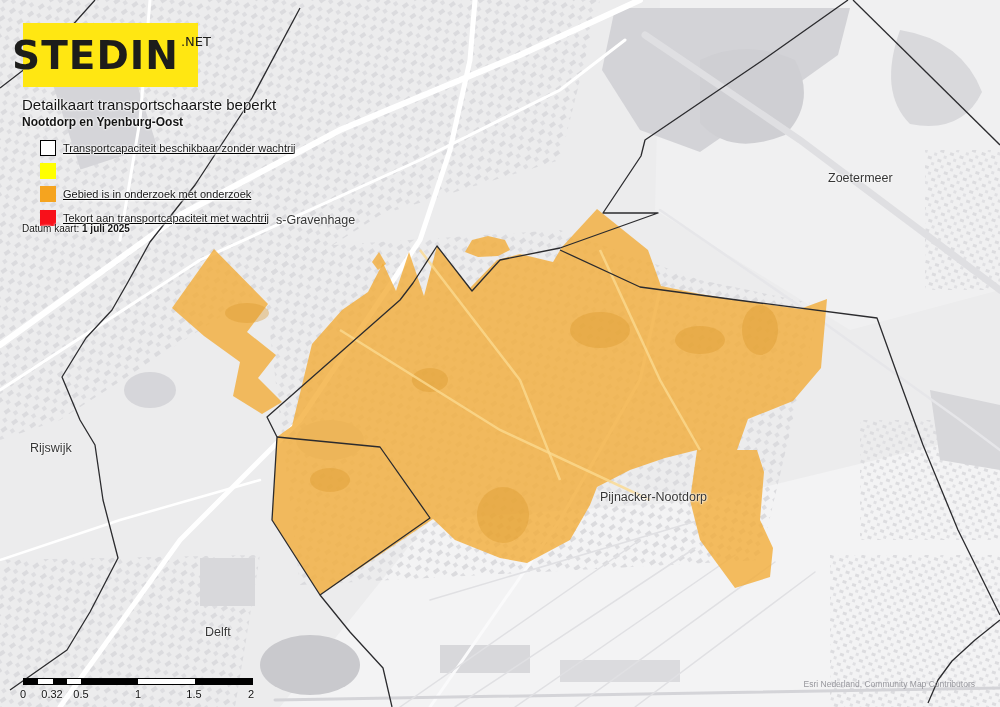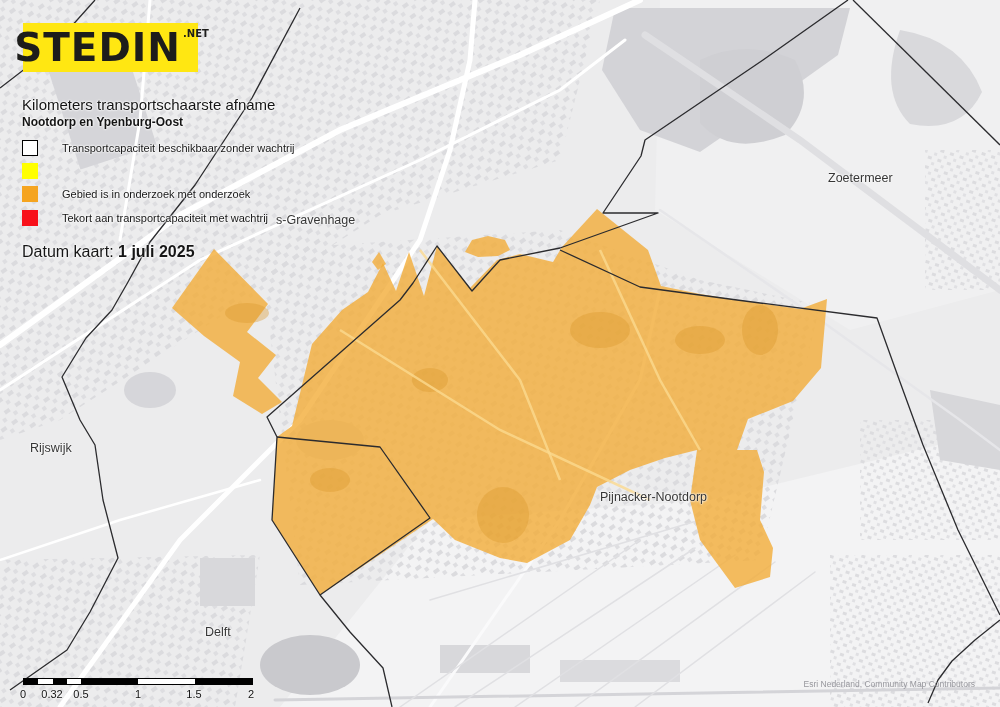--- a/index.html
+++ b/index.html
@@ -1,40 +1,40 @@
 <!DOCTYPE html>
 <html><head>
 <meta charset="utf-8">
 <style>
   html,body{margin:0;padding:0;background:#fff;}
   .stage{position:relative;width:1000px;height:707px;overflow:hidden;
          font-family:"Liberation Sans",sans-serif;background:#ECECED;}
   .stage svg.mapart{position:absolute;left:0;top:0;}
 
   
-  .logo{position:absolute;left:23px;top:23px;width:175px;height:49px;
+  .logo{position:absolute;left:23px;top:23px;width:175px;height:64px;
         display:flex;align-items:center;justify-content:center;}
   .logo .word{font-family:"DejaVu Sans",sans-serif;font-weight:800;font-size:39px;
         letter-spacing:1px;color:#1d1d1b;line-height:1;}
-  .logo .net{font-family:"DejaVu Sans",sans-serif;font-weight:700;font-size:10px;
+  .logo .net{font-family:"DejaVu Sans",sans-serif;font-weight:400;font-size:13px;
         color:#1d1d1b;position:relative;top:-14px;left:2px;}
 
   
   .title{position:absolute;left:22px;top:96px;color:#141414;
          text-shadow:0 0 2px #fff,0 0 2px #fff,0 0 3px #fff;}
   .title .t1{font-size:15px;}
   .title .t2{font-size:12px;font-weight:bold;margin-top:2px;}
 
   
-  .lrow{position:absolute;left:22px;display:flex;align-items:center;gap:24px;height:17px;}
+  .lrow{position:absolute;left:40px;display:flex;align-items:center;gap:7px;height:17px;text-decoration:underline;}
   .sw{width:16px;height:16px;flex:0 0 16px;display:inline-block;}
   .sw-outline{border:1px solid #000;width:14px;height:14px;flex-basis:14px;}
   .ltext{font-size:11px;color:#161616;white-space:nowrap;
          text-shadow:0 0 2px #fff,0 0 2px #fff,0 0 3px #fff;}
-  .datum{position:absolute;left:22px;top:243px;font-size:16px;color:#161616;
+  .datum{position:absolute;left:22px;top:223px;font-size:10px;color:#161616;
          text-shadow:0 0 2px #fff,0 0 2px #fff,0 0 3px #fff;text-align:right;}
   .datum b{font-weight:bold;}
 
   
   .citylabel{position:absolute;font-size:12.5px;color:#363636;white-space:nowrap;
          text-shadow:0 0 2px rgba(255,255,255,.9),0 0 2px rgba(255,255,255,.9),0 0 3px rgba(255,255,255,.8);}
 
   
   .scalebar{position:absolute;left:23px;top:677px;width:320px;height:26px;}
   .sbar{position:absolute;left:0;top:1px;width:228px;height:5px;background:#fff;border:1px solid #000;}
@@ -149,21 +149,21 @@
   <div class="citylabel" style="left:30px;top:441px">Rijswijk</div>
   <div class="citylabel" style="left:600px;top:490px">Pijnacker-Nootdorp</div>
   <div class="citylabel" style="left:205px;top:625px">Delft</div>
 
   <div class="logo" style="background:#FFE712">
     <span class="word">STEDIN</span>
       <span class="net">.NET</span>
   </div>
 
   <div class="title">
-    <div class="t1">Kilometers transportschaarste afname</div>
+    <div class="t1">Detailkaart transportschaarste beperkt</div>
     <div class="t2">Nootdorp en Ypenburg-Oost</div>
   </div>
 
   <div>
     <div class="lrow" style="top:139px">
       <span class="sw sw-outline" style="background: rgb(255, 255, 255);"></span>
       <span class="ltext">Transportcapaciteit beschikbaar zonder wachtrij</span>
     </div>
     <div class="lrow" style="top:162px">
       <span class="sw" style="background: rgb(255, 255, 0);"></span>

